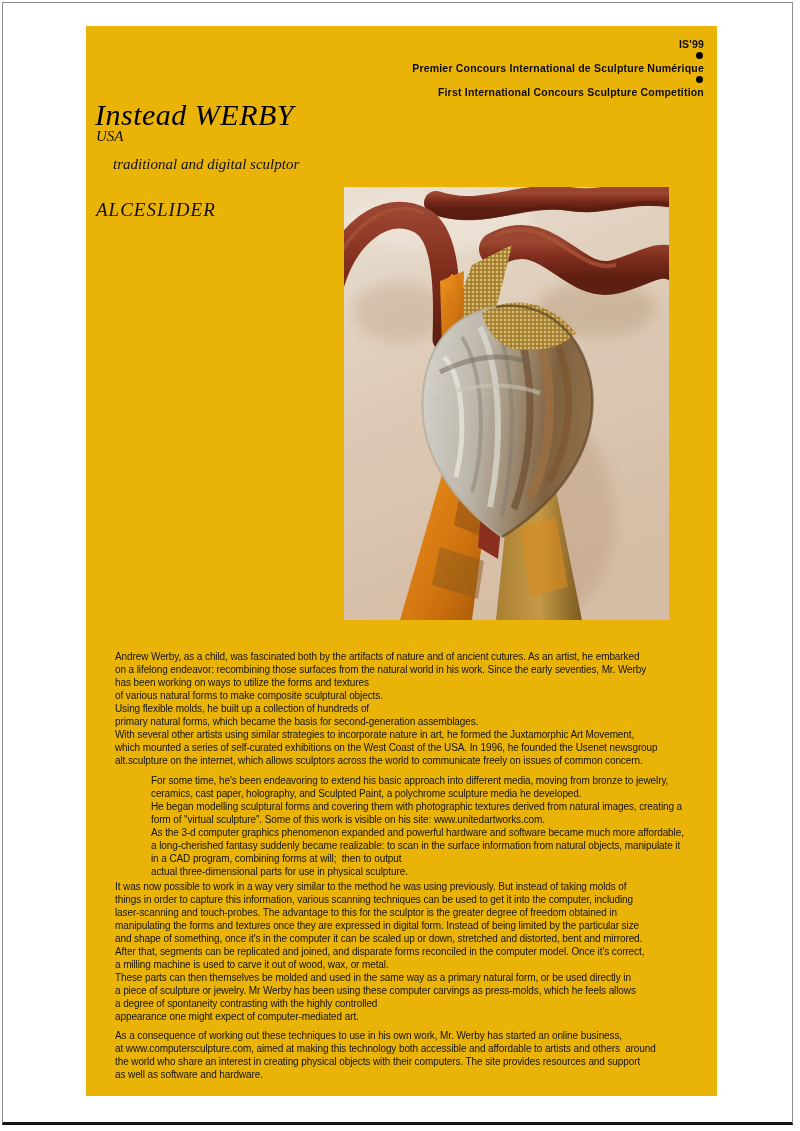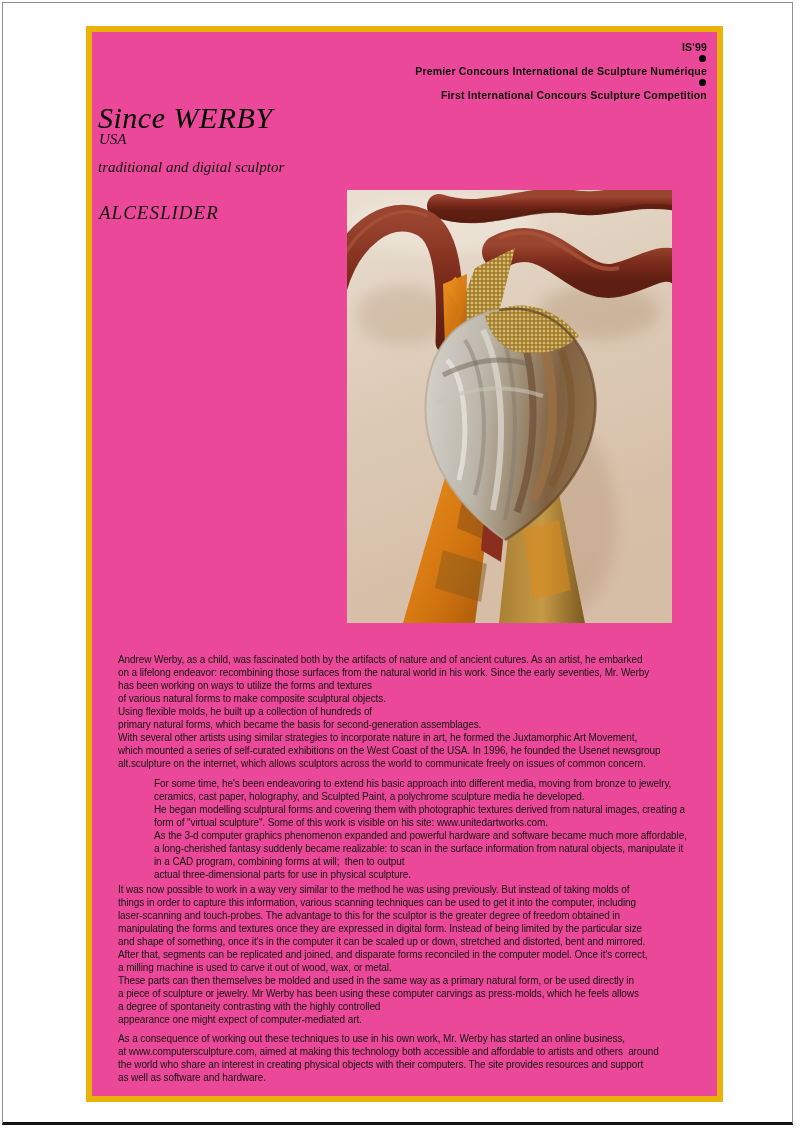--- a/index.html
+++ b/index.html
@@ -4,32 +4,32 @@
 <style>
   html,body{margin:0;padding:0;background:#ffffff;}
   body{width:800px;height:1131px;position:relative;font-family:"Liberation Sans",sans-serif;color:#111;}
 
   
   .page{position:absolute;left:2px;top:2px;width:789px;height:1119px;
         border:1px solid #8f8f8f;border-bottom:3px solid #141414;background:#fff;}
 
   
   .frame{position:absolute;left:83px;top:23px;width:625px;height:1064px;
-         border:6px solid #eab308;background:#ec4899;}
+         border:3px solid #eab308;background:#eab308;}
 
   
   .event-header{position:absolute;top:9px;right:10px;display:flex;flex-direction:column;align-items:flex-end;}
   .event-line{font-weight:bold;font-size:10.5px;line-height:12px;letter-spacing:.2px;color:#0d0d0d;white-space:nowrap;}
   .dot{width:7px;height:7px;border-radius:50%;background:#000;margin:2px 1px 3px 0;}
 
   
   .artist-name{position:absolute;left:6px;top:69px;margin:0;font-family:"Liberation Serif",serif;
                font-style:italic;font-weight:normal;font-size:30px;line-height:34px;letter-spacing:.5px;color:#000;white-space:nowrap;}
   .country{position:absolute;left:7px;top:99px;font-family:"Liberation Serif",serif;font-style:italic;font-size:15px;line-height:16px;}
-  .role{position:absolute;left:6px;top:127px;font-family:"Liberation Serif",serif;font-style:italic;font-size:15px;line-height:16px;white-space:nowrap;}
+  .role{position:absolute;left:24px;top:127px;font-family:"Liberation Serif",serif;font-style:italic;font-size:15px;line-height:16px;white-space:nowrap;}
   .work-title{position:absolute;left:7px;top:169px;margin:0;font-family:"Liberation Serif",serif;
               font-style:italic;font-weight:normal;font-size:19px;line-height:24px;letter-spacing:1px;white-space:nowrap;}
 
   
   .photo{position:absolute;left:255px;top:158px;width:325px;height:433px;overflow:hidden;}
   .photo svg{display:block;}
 
   
   .bio-p{position:absolute;left:26px;width:604px;margin:0;font-size:10px;line-height:13px;
          letter-spacing:-0.1px;white-space:pre;color:#141414;}
@@ -42,21 +42,21 @@
   <div class="frame">
 
     <div class="event-header">
       <div class="event-line">IS'99</div>
       <div class="dot"></div>
       <div class="event-line">Premier Concours International de Sculpture Numérique</div>
       <div class="dot"></div>
       <div class="event-line">First International Concours Sculpture Competition</div>
     </div>
 
-    <h1 class="artist-name">Since WERBY</h1>
+    <h1 class="artist-name">Instead WERBY</h1>
     <div class="country">USA</div>
     <div class="role">traditional and digital sculptor</div>
     <h2 class="work-title">ALCESLIDER</h2>
 
     <div class="photo" title="ALCESLIDER — silver and bronze cast sculpture suspended at the meeting point of rust-red, orange and gold ribbons on a beige background">
       <svg viewBox="0 0 325 433" width="325" height="433" preserveAspectRatio="none">
         <defs>
           <linearGradient id="bg" x1="0" y1="0" x2="0.3" y2="1">
             <stop offset="0" stop-color="#eadfd2"></stop>
               <stop offset="0.5" stop-color="#dccab6"></stop>

